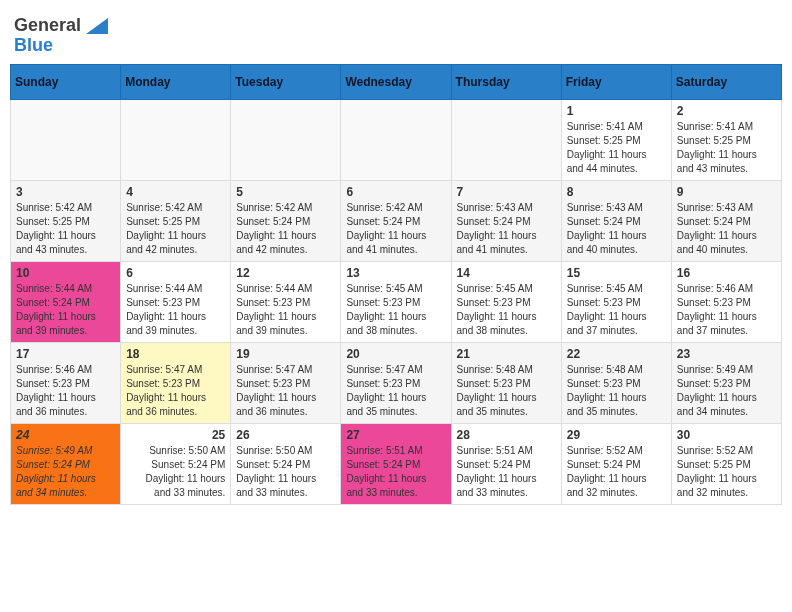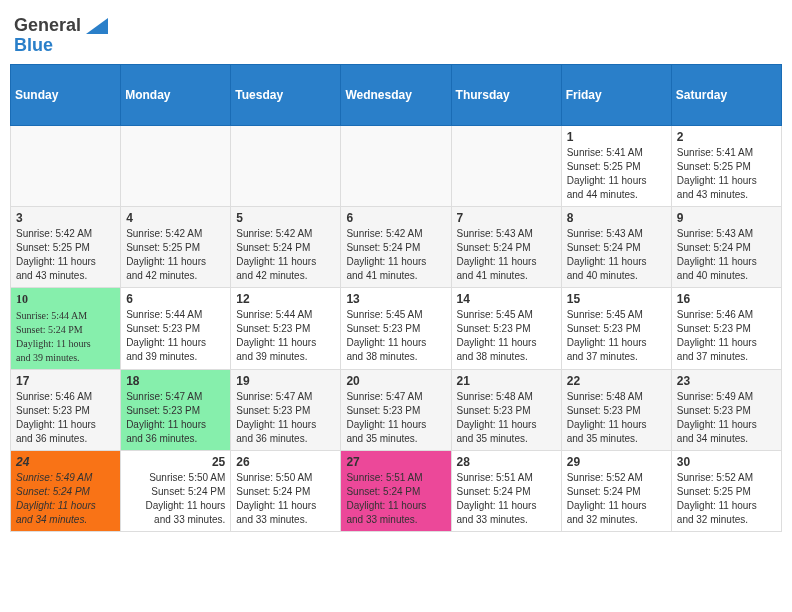--- a/index.html
+++ b/index.html
@@ -37,24 +37,24 @@
       color: #333;
       font-style: italic;
     }
     .calendar {
       width: 100%;
       border-collapse: collapse;
       border: 1px solid #ccc;
     }
     .calendar th {
       background-color: #2a7fc9;
-      color: #ffffff;
+      color: #0f172a;
       font-size: 12px;
       font-weight: bold;
-      padding: 23px 4px;
+      padding: 10px 4px;
       text-align: left;
       border: 1px solid #1a6cb5;
     }
     .calendar td {
       width: calc(100% / 7);
       vertical-align: top;
       padding: 4px 5px;
       border: 1px solid #ddd;
       font-size: 10px;
       color: #333;
@@ -192,21 +192,21 @@
         </td>
         <td style="background: rgb(245, 245, 245);">
           <span class="day-number">9</span>
           <div class="day-info" style="white-space: pre-line;">Sunrise: 5:43 AM
 Sunset: 5:24 PM
 Daylight: 11 hours
 and 40 minutes.</div>
         </td>
       </tr>
       <tr>
-        <td style="background: #86efac; font-family: Liberation Serif, serif;">
+        <td style="background: #ec4899;">
           <span class="day-number">10</span>
           <div class="day-info" style="white-space: pre-line;">Sunrise: 5:44 AM
 Sunset: 5:24 PM
 Daylight: 11 hours
 and 39 minutes.</div>
         </td>
         <td style="background: rgb(255, 255, 255);">
           <span class="day-number">6</span>
           <div class="day-info" style="white-space: pre-line;">Sunrise: 5:44 AM
 Sunset: 5:23 PM
@@ -250,21 +250,21 @@
         </td>
       </tr>
       <tr>
         <td style="background: rgb(245, 245, 245); margin-left: 8px;">
           <span class="day-number">17</span>
           <div class="day-info" style="white-space: pre-line;">Sunrise: 5:46 AM
 Sunset: 5:23 PM
 Daylight: 11 hours
 and 36 minutes.</div>
         </td>
-        <td style="background: #86efac;">
+        <td style="background: #fef9c3;">
           <span class="day-number">18</span>
           <div class="day-info" style="white-space: pre-line;">Sunrise: 5:47 AM
 Sunset: 5:23 PM
 Daylight: 11 hours
 and 36 minutes.</div>
         </td>
         <td style="background: rgb(245, 245, 245);">
           <span class="day-number">19</span>
           <div class="day-info" style="white-space: pre-line;">Sunrise: 5:47 AM
 Sunset: 5:23 PM

